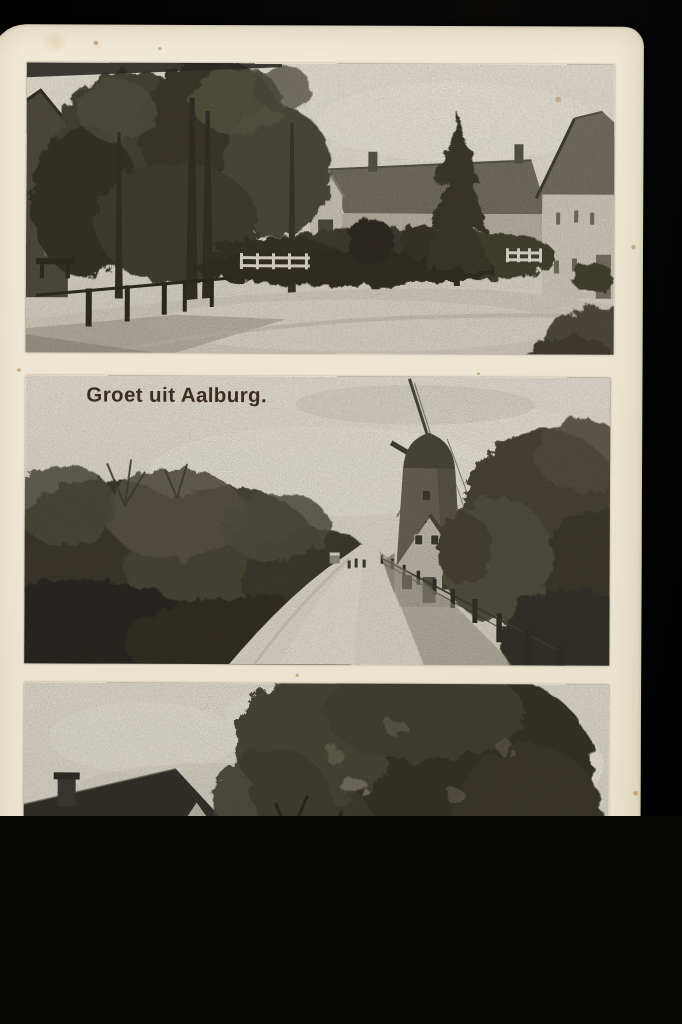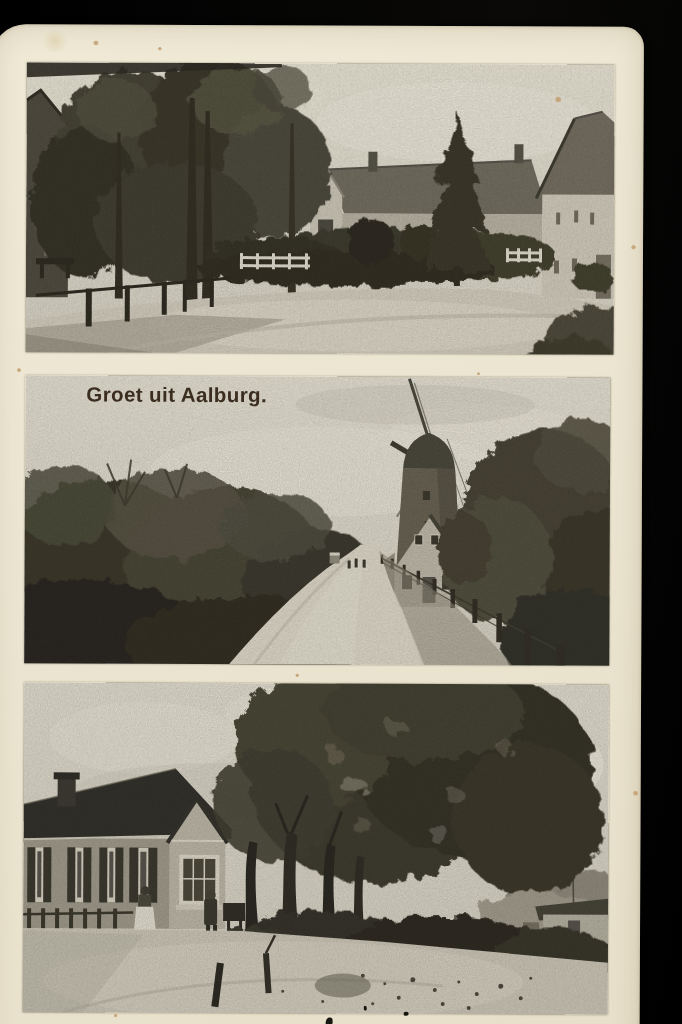--- a/index.html
+++ b/index.html
@@ -1,16 +1,16 @@
 <!DOCTYPE html>
 <html><head>
 <meta charset="utf-8">
 <style>
   html,body{margin:0;padding:0;background:#060605;}
-  .scan{position:relative;width:682px;height:1024px;background:
+  .scan{position:relative;width:682px;height:816px;background:
     linear-gradient(100deg,#000 0%,#0a0908 60%,#000 100%);overflow:hidden;text-decoration:underline;}
   .card{position:absolute;left:-8px;top:24px;width:652px;height:1060px;
     background:linear-gradient(160deg,#efe9d6 0%,#ece5d1 40%,#e7dfc9 100%);
     border-radius:34px 20px 0 0;
     transform:rotate(0.25deg);transform-origin:0 0;
     box-shadow:inset 0 0 28px rgba(120,100,60,.22), inset 0 0 4px rgba(90,70,40,.25), 0 0 6px rgba(0,0,0,.8);}
   .photo{position:absolute;margin:0;padding:0;box-shadow:0 0 2px rgba(55,45,25,.55);}
   .photo svg{display:block;}
   .p1{left:35px;top:38px;width:588px;height:290px;}
   .p2{left:35px;top:351px;width:585px;height:288px;}

